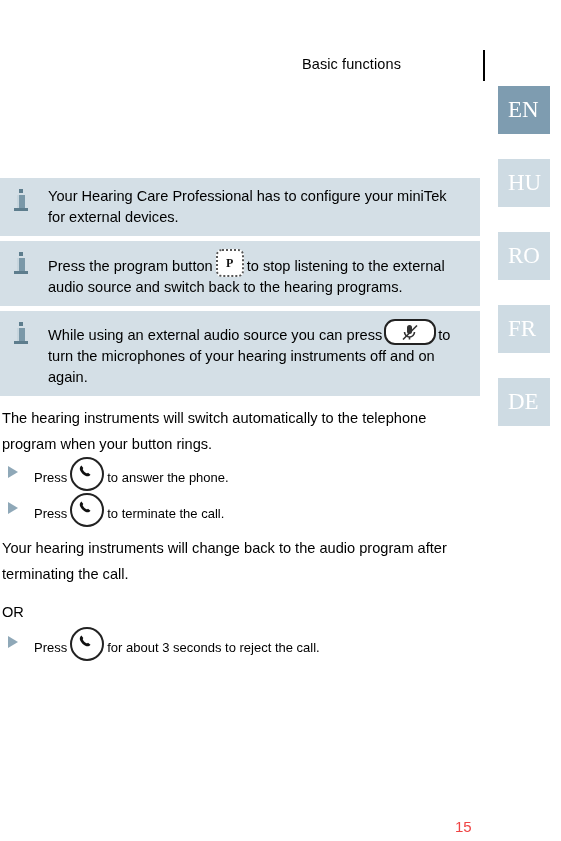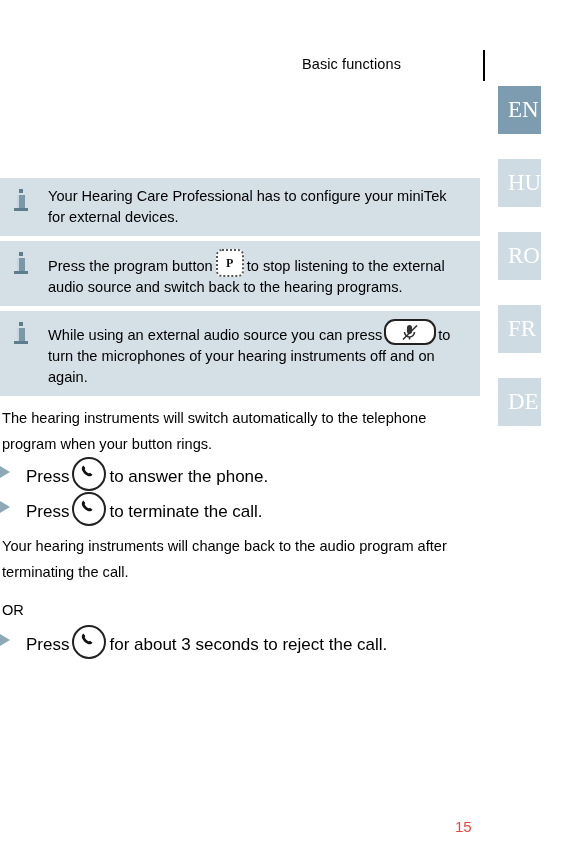--- a/index.html
+++ b/index.html
@@ -44,21 +44,21 @@
   }
 
   
   .lang-rail {
     position: absolute;
     left: 498px;
     top: 86px;
     width: 63px;
   }
   .lang-tab {
-    width: 43px;
+    width: 52px;
     height: 48px;
     margin-bottom: 25px;
     background: #cedbe3;
     color: #ffffff;
     font-family: "Liberation Serif", serif;
     font-size: 23px;
     display: flex;
     align-items: center;
     padding-left: 10px;
     box-sizing: border-box;
@@ -177,23 +177,23 @@
   .para {
     font-size: 14.6px;
     line-height: 26px;
     color: #000;
     margin: 0;
     padding: 0 10px 0 2px;
   }
   .bullet-row {
     display: flex;
     align-items: flex-start;
-    font-size: 17px;
+    font-size: 13px;
     line-height: 30px;
-    padding-left: 0;
+    padding-left: 8px;
   }
   .bullet-tri {
     width: 14px;
     min-width: 14px;
     margin-top: 9px;
     margin-right: 12px;
   }
   .bullet-tri-shape {
     width: 0; height: 0;
     border-left: 10px solid #8fa8b8;

